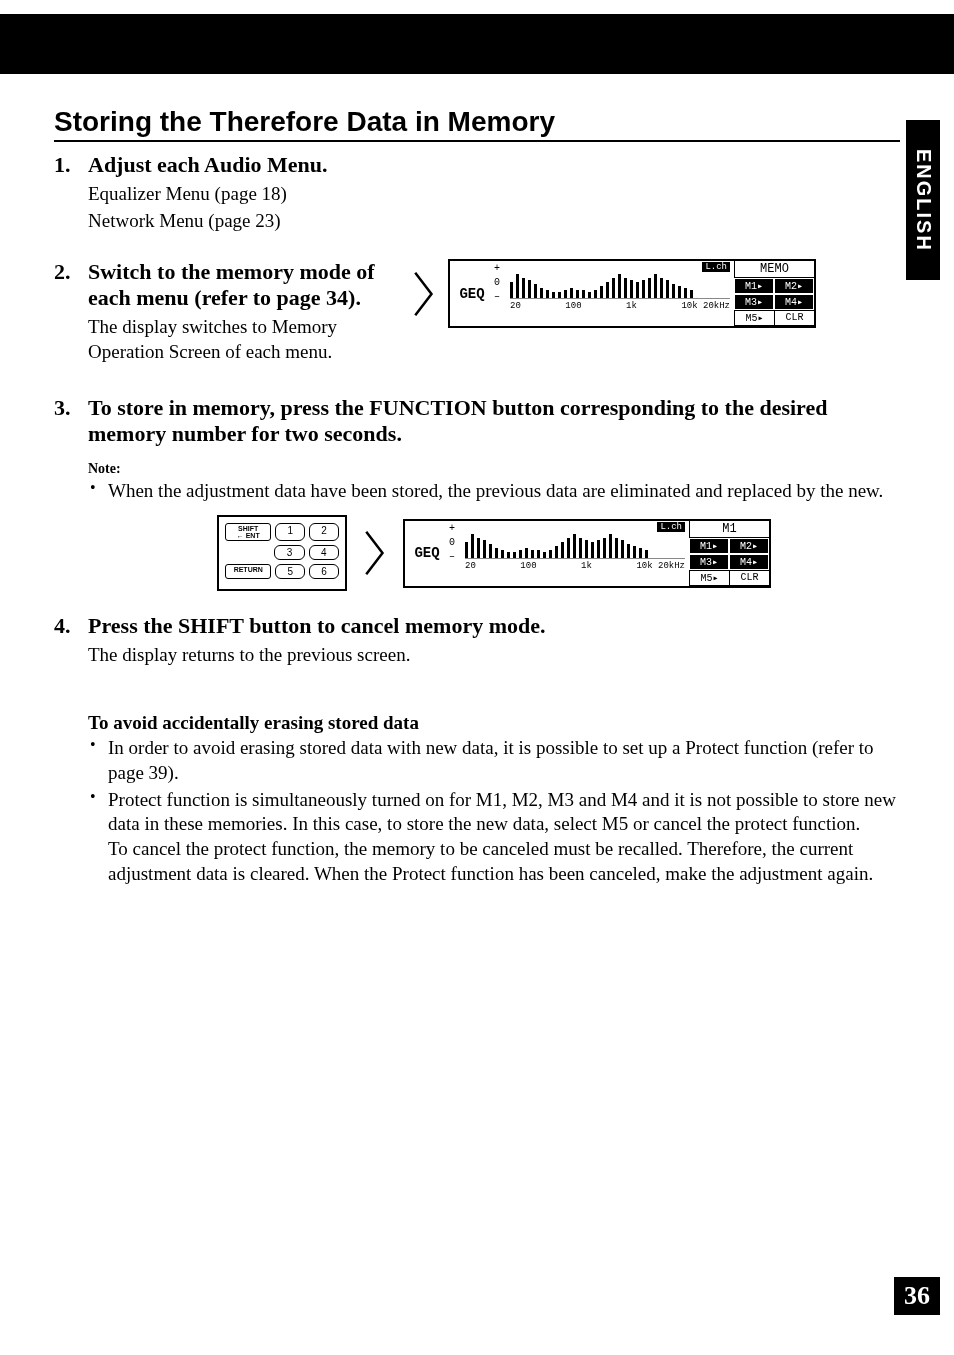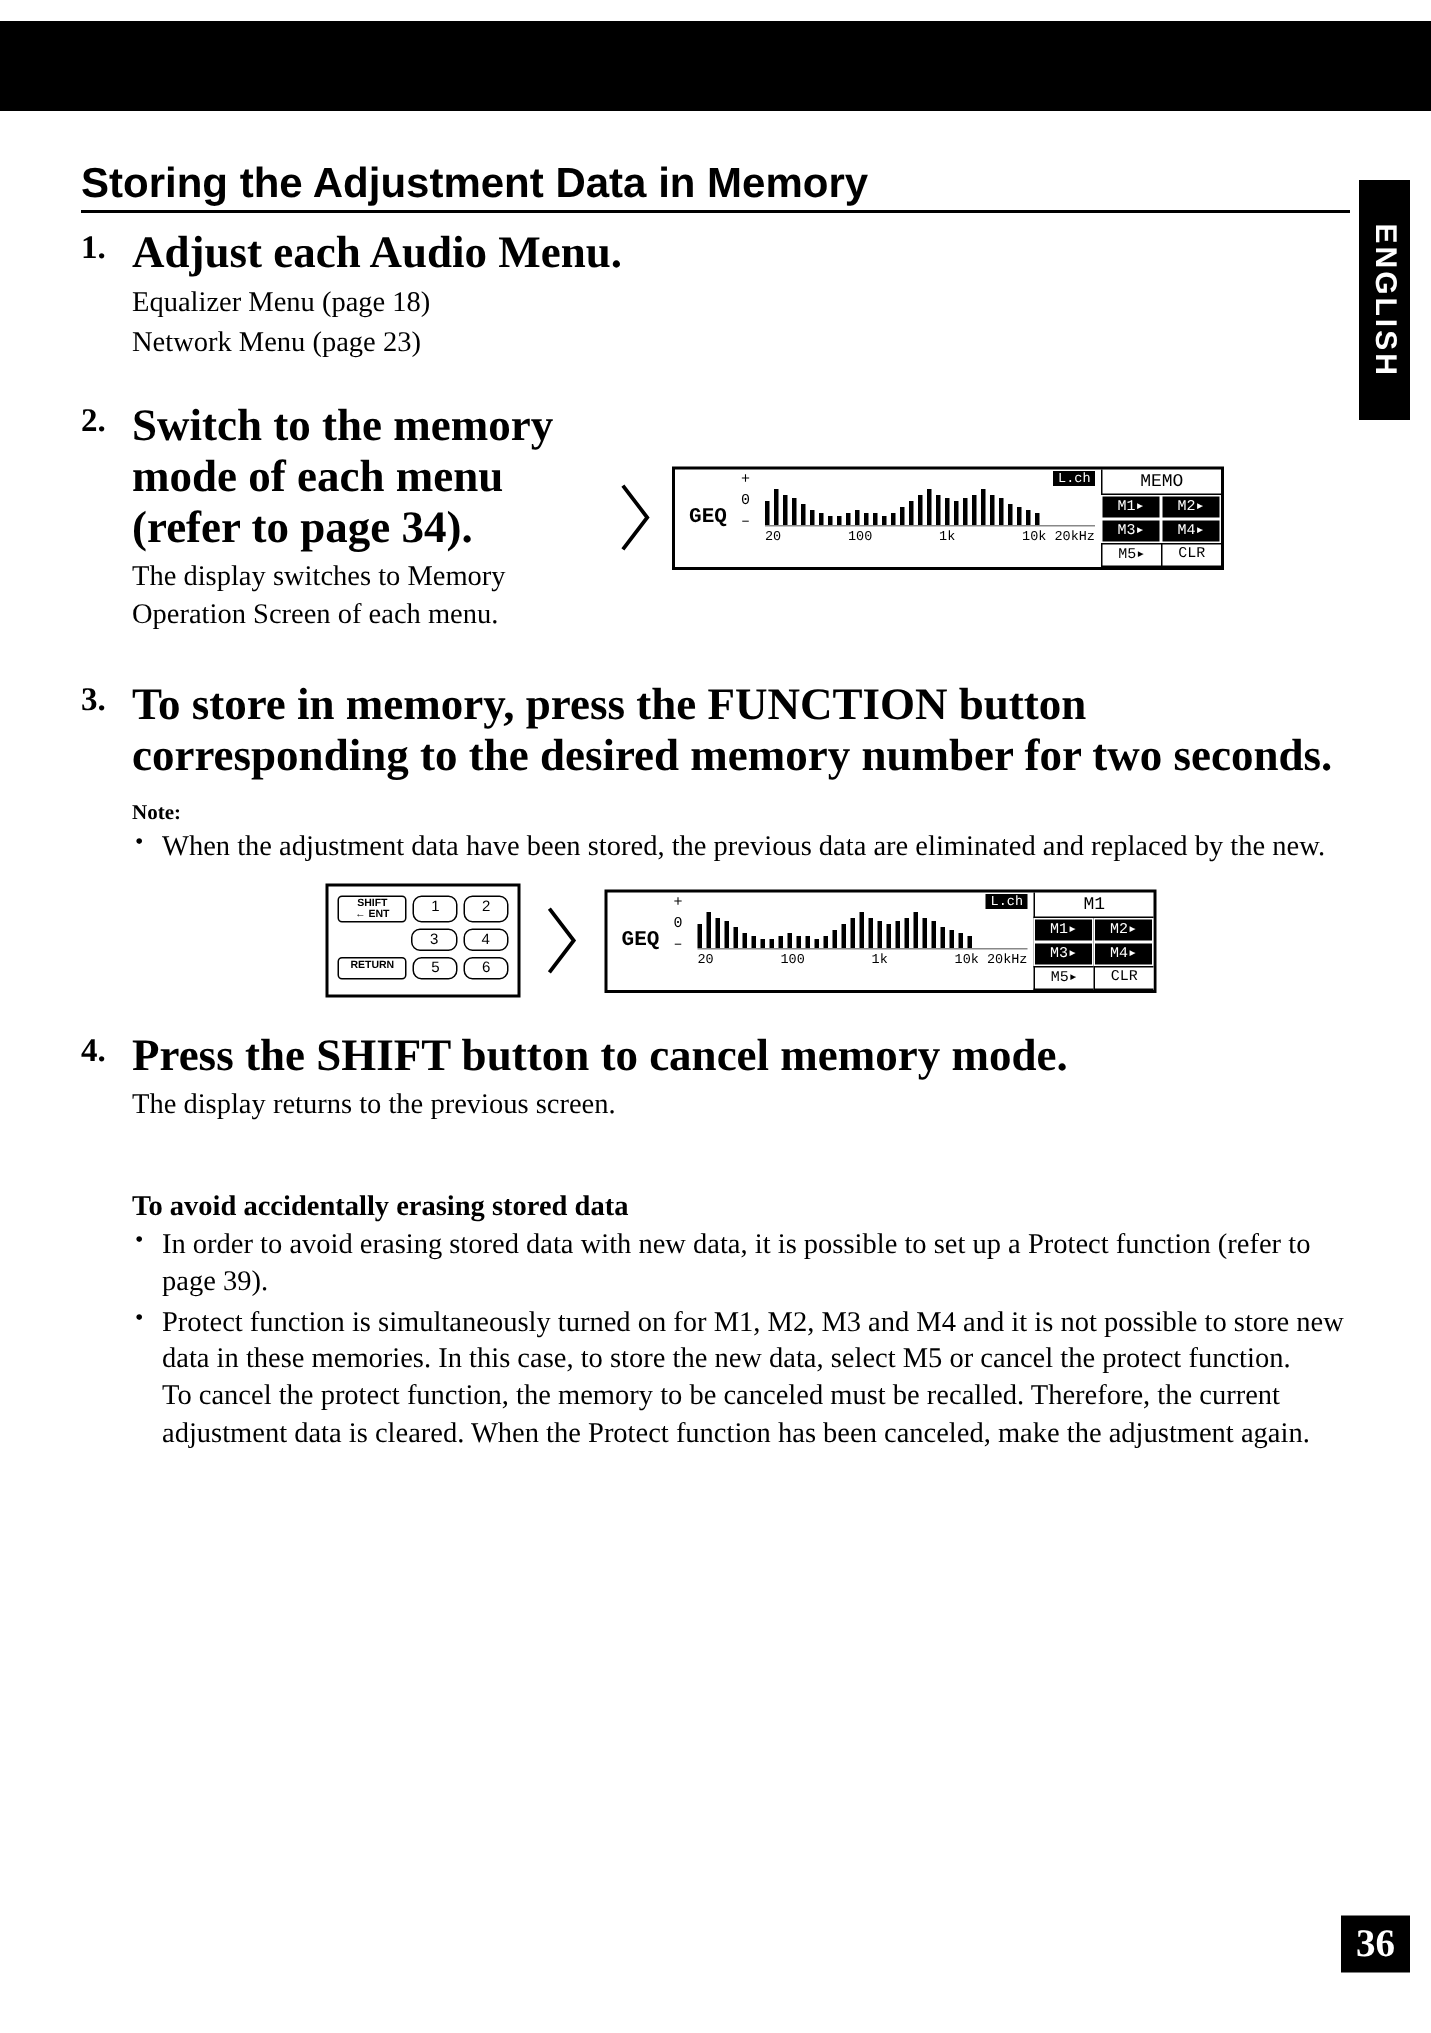--- a/index.html
+++ b/index.html
@@ -9,24 +9,24 @@
   .topbar { background:#000; height:60px; width:100%; margin-top:14px; position:relative; }
   .topbar .tab { position:absolute; left:84px; top:0; height:60px; width:110px; background:#000; }
 
   .content { padding:32px 54px 0 54px; }
 
   .section-title { font-family:Arial, "Helvetica Neue", sans-serif; font-size:28px; font-weight:700; border-bottom:2px solid #000; padding-bottom:2px; margin-bottom:10px; }
 
   .step { display:flex; margin-top:8px; }
   .step-num { font-family:"Times New Roman", serif; font-size:22px; font-weight:700; width:34px; flex:none; }
   .step-body { flex:1; }
-  .step-head { font-size:30px; font-weight:700; margin-bottom:4px; }
+  .step-head { font-size:22px; font-weight:700; margin-bottom:4px; }
   .step-text { font-size:19px; margin-top:2px; line-height:1.3; }
 
-  .step2-row { display:flex; gap:18px; align-items:center; }
+  .step2-row { display:flex; gap:18px; align-items:flex-start; }
   .step2-text { width:300px; }
 
   .note-head { font-weight:700; font-size:14px; margin-top:14px; }
   .bullet-row { display:flex; margin-top:2px; }
   .bullet-dot { width:20px; flex:none; text-align:left; padding-left:2px; }
   .bullet-txt { flex:1; font-size:19px; line-height:1.3; }
 
   .sub-head { font-weight:700; font-size:19px; margin-top:44px; }
 
   
@@ -68,21 +68,21 @@
 <body>
 
 <div class="topbar">
   <div class="tab"></div>
 </div>
 
 <div class="side-tab">ENGLISH</div>
 
 <div class="content">
 
-  <div class="section-title">Storing the Adjustment Data in Memory</div>
+  <div class="section-title">Storing the Therefore Data in Memory</div>
 
   <div class="step">
     <div class="step-num">1.</div>
     <div class="step-body">
       <div class="step-head">Adjust each Audio Menu.</div>
       <div class="step-text">Equalizer Menu (page 18)</div>
       <div class="step-text">Network Menu (page 23)</div>
     </div>
   </div>
 

